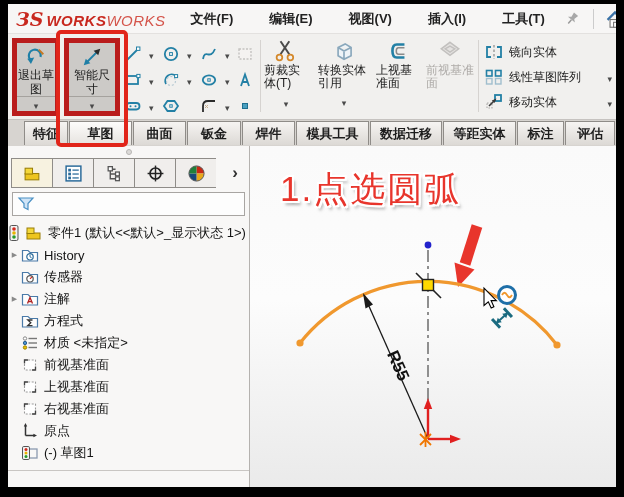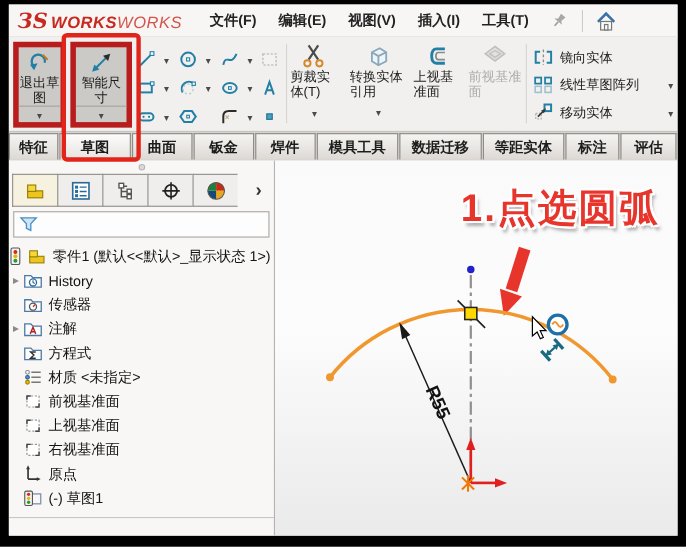--- a/index.html
+++ b/index.html
@@ -6,21 +6,21 @@
   html,body{width:624px;height:497px;overflow:hidden}
   body{background:#000;position:relative;font-family:"Liberation Sans","DejaVu Sans",sans-serif;-webkit-font-smoothing:antialiased}
   .window{position:absolute;left:8px;top:4px;width:608px;height:483px;background:#f4f3f1;overflow:hidden}
 
   
   .menubar{height:30px;display:flex;align-items:center;background:#f7f6f5;border-bottom:1px solid #e3e1df;padding-left:8px}
   .logo{display:flex;align-items:baseline;font-style:italic;margin-right:16px;white-space:nowrap}
   .logo .mark{color:#c8281e;font-weight:900;font-size:19px;margin-right:3px;font-family:"DejaVu Serif",serif}
   .logo .solid{color:#c8281e;font-weight:800;font-size:15px;letter-spacing:.5px}
   .logo .works{color:#d4544a;font-weight:400;font-size:15px;letter-spacing:.5px}
-  .menus{display:flex;align-items:center;gap:2px}
+  .menus{display:flex;align-items:center;gap:18px}
   .menu-item{font-size:13px;font-weight:700;color:#222;padding:4px 9px;cursor:default;white-space:nowrap}
   .mb-right{display:flex;align-items:center;margin-left:4px}
   .mb-sep{width:1px;height:20px;background:#ccc;margin:0 7px}
   .mb-ico{width:24px;height:24px;display:flex;align-items:center;justify-content:center;margin:0 2px}
 
   
   .toolbar{position:absolute;left:0;top:30px;width:608px;height:86px;background:#f1f0ee;border-bottom:1px solid #c6c3c0}
   .bigbtn{position:absolute;top:4px;height:78px;background:#cccac7;border:5px solid #b91c1c;display:flex;flex-direction:column;align-items:center}
   .bigbtn .bicon{height:26px;display:flex;align-items:flex-end;justify-content:center}
   .bigbtn .blabel{flex:1;font-size:12px;color:#1c1c1c;text-align:center;line-height:14px;width:44px;word-break:break-all;display:flex;align-items:center;justify-content:center}
@@ -28,21 +28,21 @@
   .caret::after{content:"▾";font-size:9px;color:#4a4a4a;line-height:1}
   .cell{position:absolute;width:36px;height:24px;display:flex;align-items:center;gap:2px}
   .tsep{position:absolute;top:6px;width:1px;height:72px;background:#d6d3d0}
   .tgroup{position:absolute;top:4px;display:flex;flex-direction:column;align-items:center}
   .tgroup .glabel{font-size:12px;color:#1c1c1c;text-align:left;line-height:13px;word-break:break-all}
   .tgroup.disabled .glabel{color:#aeaba8}
   .rowbtn{position:absolute;height:24px;display:flex;align-items:center;gap:5px}
   .rowbtn .rlabel{font-size:12px;color:#1c1c1c;white-space:nowrap}
 
   
-  .tabbar{position:absolute;left:0;top:116px;width:608px;height:26px;background:#d7d4d0;display:flex;align-items:stretch;padding:1px 0 1px 0}
+  .tabbar{position:absolute;left:0;top:116px;width:608px;height:26px;background:#d7d4d0;display:flex;align-items:stretch;padding:1px 0 1px 16px}
   .tab{border:1px solid #8f8c88;border-bottom:none;background:linear-gradient(#f6f4f2,#dcd9d5);margin-right:1px;display:flex;align-items:center;justify-content:center;font-size:13px;font-weight:700;color:#1d1d1d;white-space:nowrap}
   .tab.active{background:linear-gradient(#fdfcfb,#e6e3df)}
 
   
   .hl-box{position:absolute;left:48px;top:26px;width:72px;height:117px;border:4px solid #e1251a;border-radius:5px;z-index:60;pointer-events:none}
 
   
   .main{position:absolute;left:0;top:142px;width:608px;height:341px}
   .panel{position:absolute;left:0;top:0;width:242px;height:341px;background:#f8f7f6;border-right:1px solid #b5b2af}
   .grip{height:12px;display:flex;align-items:center;justify-content:center}
@@ -58,21 +58,21 @@
   .trow{height:22px;display:flex;align-items:center;padding-left:0}
   .arrowbox{width:13px;display:flex;justify-content:center}
   .exp::after{content:"▶";font-size:7px;color:#8a8a8a}
   .indent{width:13px}
   .ticon{width:18px;height:18px;margin-right:5px;flex:none}
   .tlabel{white-space:nowrap}
   .treediv{height:1px;background:#c9c6c3;margin-top:6px}
 
   
   .canvas{position:absolute;left:242px;top:0;width:366px;height:341px;background:linear-gradient(180deg,#fafafa 0%,#fcfcfc 45%,#eaeaea 100%);overflow:hidden}
-  .annotation{position:absolute;left:30px;top:20px;width:320px;text-align:right;font-size:35px;font-weight:700;color:#e8352c;letter-spacing:2px;white-space:nowrap;
+  .annotation{position:absolute;left:30px;top:20px;width:320px;text-align:left;font-size:35px;font-weight:400;color:#e8352c;letter-spacing:2px;white-space:nowrap;
     text-shadow:-2px -2px 0 #fff,2px -2px 0 #fff,-2px 2px 0 #fff,2px 2px 0 #fff,0 -2px 0 #fff,0 2px 0 #fff,-2px 0 0 #fff,2px 0 0 #fff,3px 4px 3px rgba(110,110,110,.55)}
   .cansvg{position:absolute;left:0;top:0}
 </style>
 </head>
 <body>
 
 <div class="window">
 
   <div class="menubar">
     <div class="logo">

